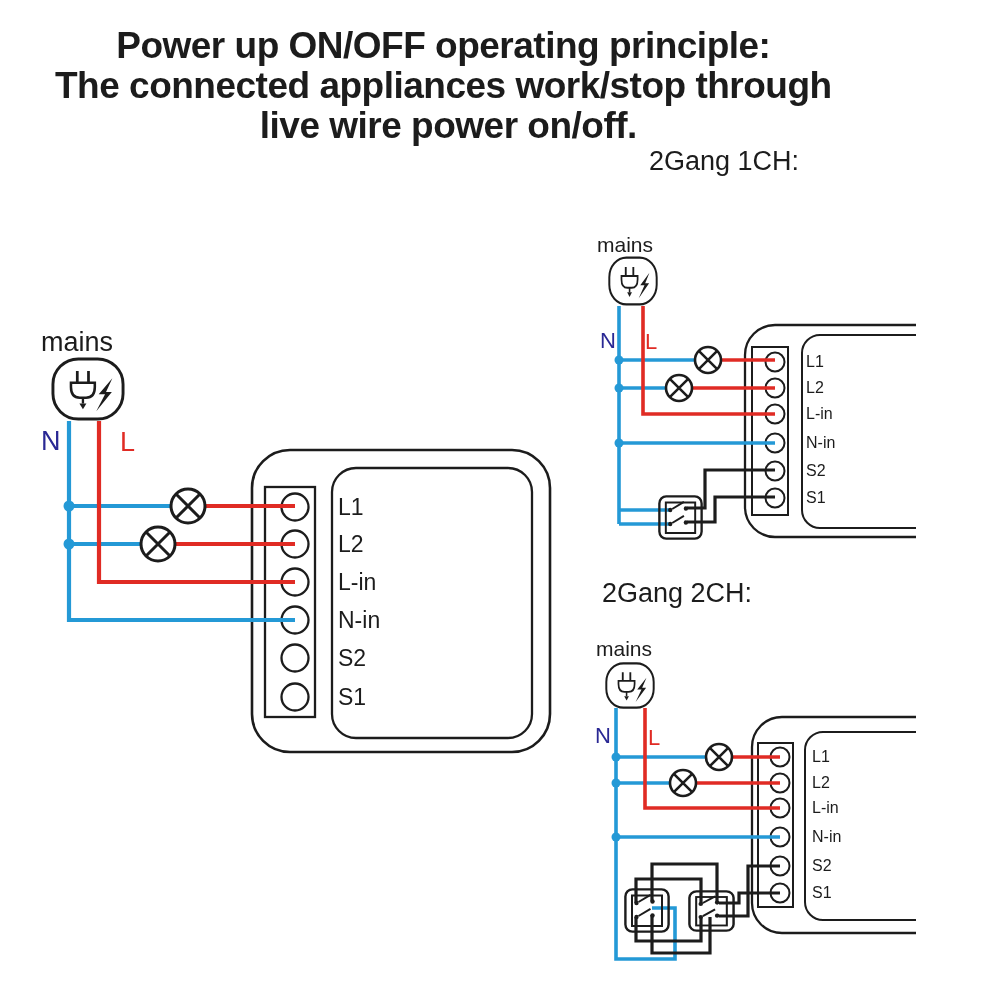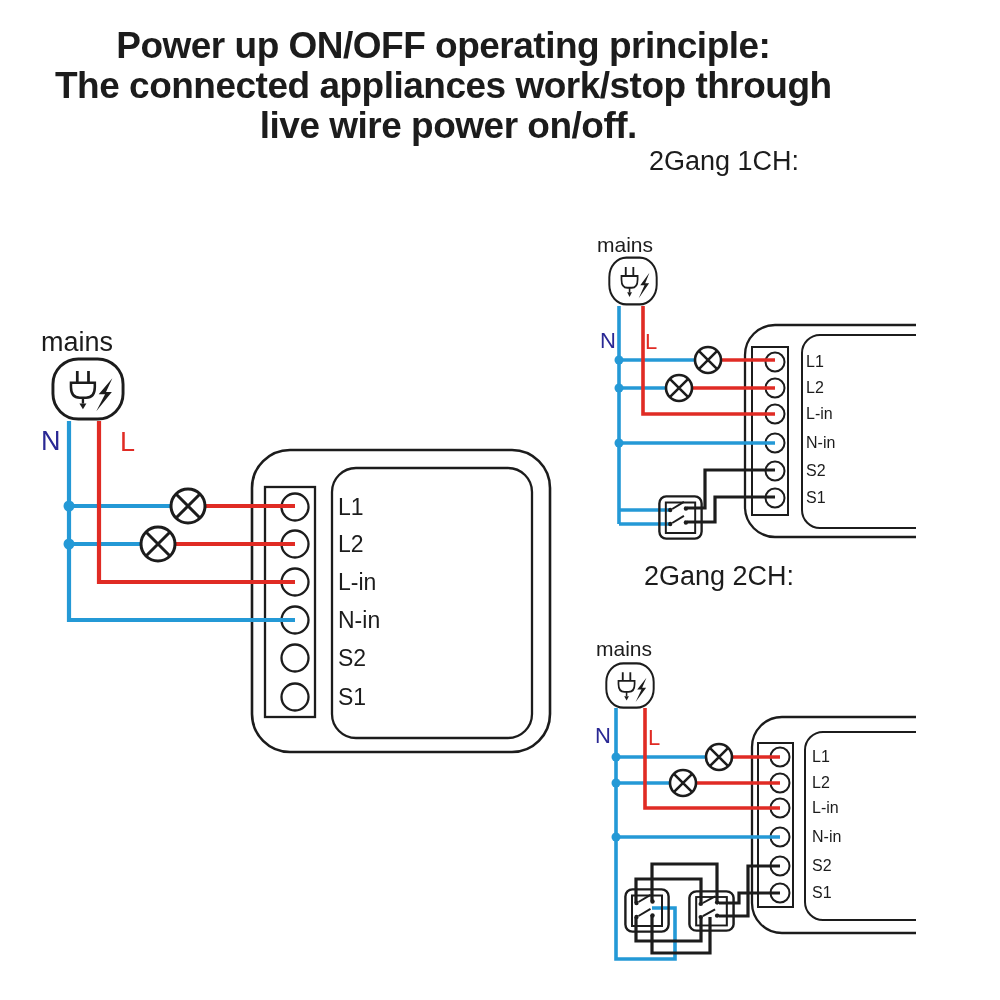--- a/index.html
+++ b/index.html
@@ -193,21 +193,21 @@
     </g>
   </svg>
 
   <div class="txt heading">
     <span class="hl">Power up ON/OFF operating principle:</span>
     <span class="hl">The connected appliances work/stop through</span>
     <span class="hl hl3">live wire power on/off.</span>
   </div>
 
   <div class="txt sub-title" style="left:610px;top:147px;margin-left:39px;">2Gang 1CH:</div>
-  <div class="txt sub-title" style="left:602px;top:562px;margin-left:42px;">2Gang 2CH:</div>
+  <div class="txt sub-title" style="left:602px;top:579px;">2Gang 2CH:</div>
 
   <div class="txt mains-lbl" style="left:41px;top:328px;">mains</div>
   <div class="txt mains-sm" style="left:597px;top:234px;">mains</div>
   <div class="txt mains-sm" style="left:596px;top:638px;">mains</div>
 
   <div class="txt nl-lg n-lbl" style="left:41px;top:427px;">N</div>
   <div class="txt nl-lg l-lbl" style="left:120px;top:428px;">L</div>
   <div class="txt nl-sm n-lbl" style="left:600px;top:329px;">N</div>
   <div class="txt nl-sm l-lbl" style="left:645px;top:330px;">L</div>
   <div class="txt nl-sm n-lbl" style="left:595px;top:724px;">N</div>

